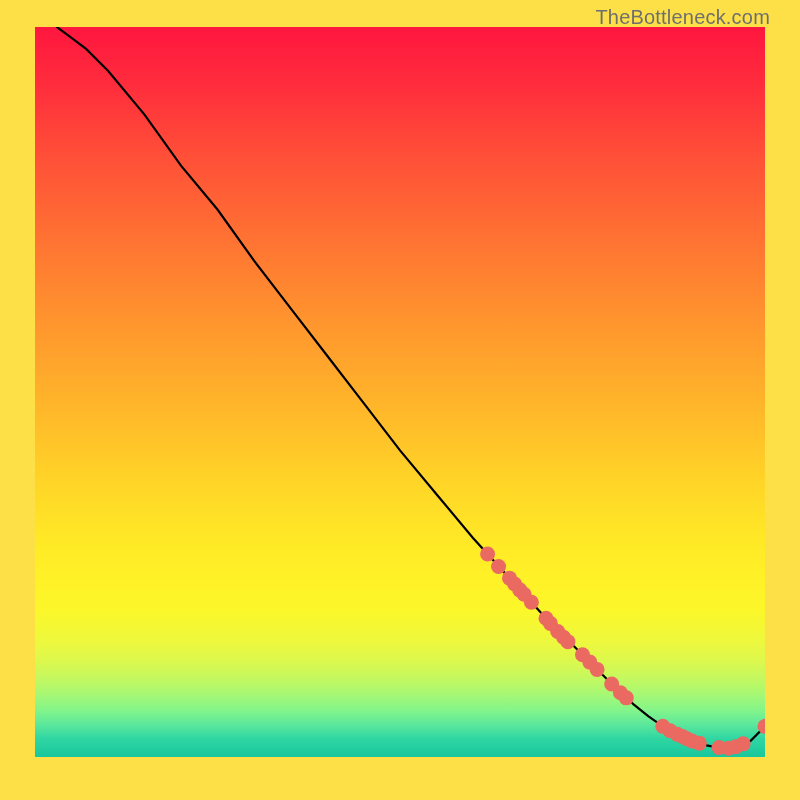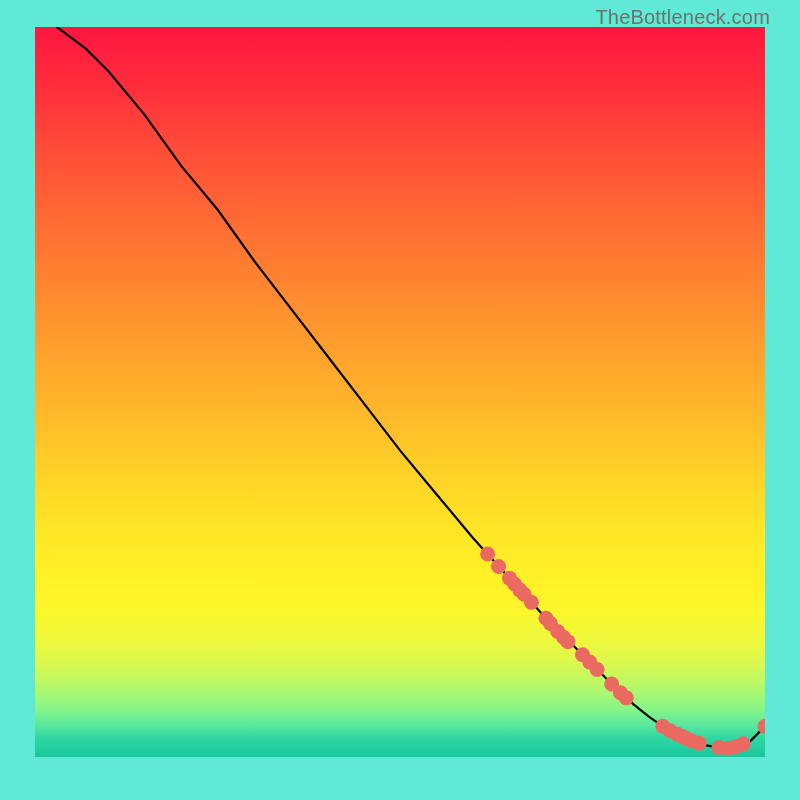--- a/index.html
+++ b/index.html
@@ -8,21 +8,21 @@
     width: 800px;
     height: 800px;
     background: #000;
     font-family: Arial, Helvetica, sans-serif;
     overflow: hidden;
   }
   .canvas {
     position: relative;
     width: 800px;
     height: 800px;
-    background: #5eead4;
+    background: #fde047;
   }
   .plot-box {
     position: absolute;
     left: 35px;
     top: 27px;
     width: 730px;
     height: 730px;
   }
   .gradient {
     position: absolute;

